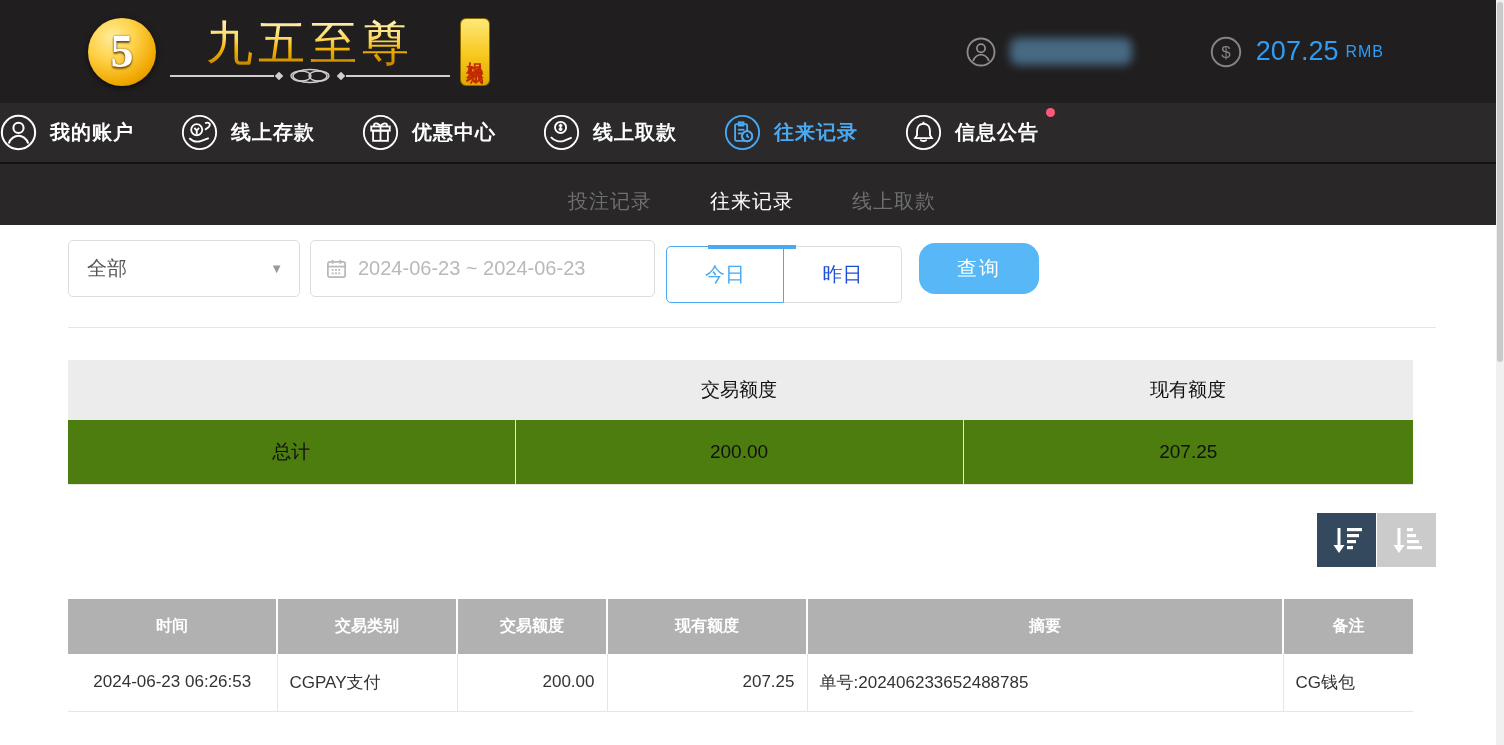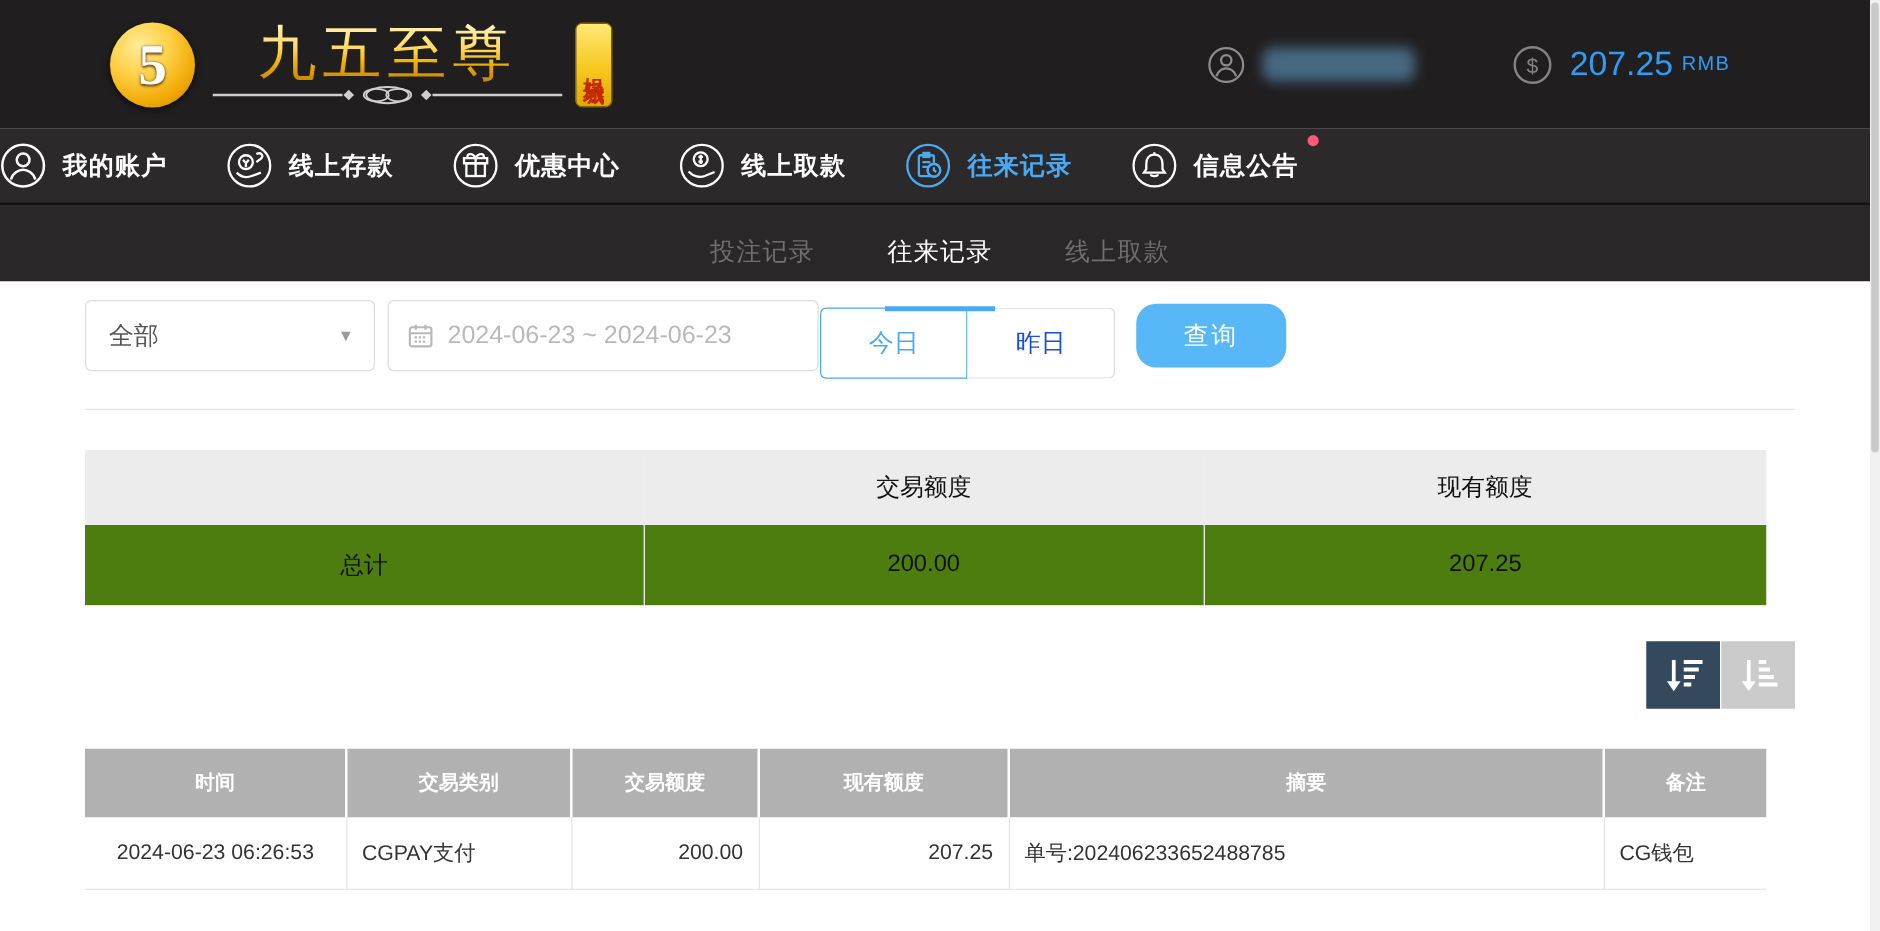--- a/index.html
+++ b/index.html
@@ -58,21 +58,21 @@
   
   .content { padding:15px 68px 0 68px; }
   .filter-row { display:flex; align-items:center; height:57px; }
   .select-box { width:232px; height:57px; border:1px solid #ddd; border-radius:5px;
     display:flex; align-items:center; padding:0 16px 0 18px; cursor:pointer; }
   .select-box .val { font-size:20px; color:#555; }
   .select-box .caret { margin-left:auto; font-size:13px; color:#9a9a9a; }
   .date-box { margin-left:10px; width:345px; height:57px; border:1px solid #ddd;
     border-radius:5px; display:flex; align-items:center; padding:0 14px; cursor:pointer; }
   .date-box .val { margin-left:10px; font-size:20px; color:#b9b9b9; }
-  .range-group { margin-left:1px; display:flex; height:45px; }
+  .range-group { margin-left:11px; display:flex; height:45px; }
   .range-btn { width:118px; height:57px; display:flex; align-items:center; justify-content:center;
     font-size:20px; color:#1d4ed8; background:#fff; border:1px solid #ddd; border-left:none;
     cursor:pointer; }
   .range-btn:first-child { border-left:1px solid #ddd; border-radius:5px 0 0 5px; }
   .range-btn:last-child { border-radius:0 5px 5px 0; }
   .range-btn.active { border:1px solid #4aa9f1; color:#4aa9f1; border-radius:5px 0 0 5px; }
   .search-btn { margin-left:17px; width:120px; height:51px; background:#58b7f6; border:none;
     border-radius:16px; color:#fff; font-size:20px; letter-spacing:2px; cursor:pointer;
     font-family:inherit; }
   .divider { margin-top:30px; height:1px; background:#e5e5e5; }

